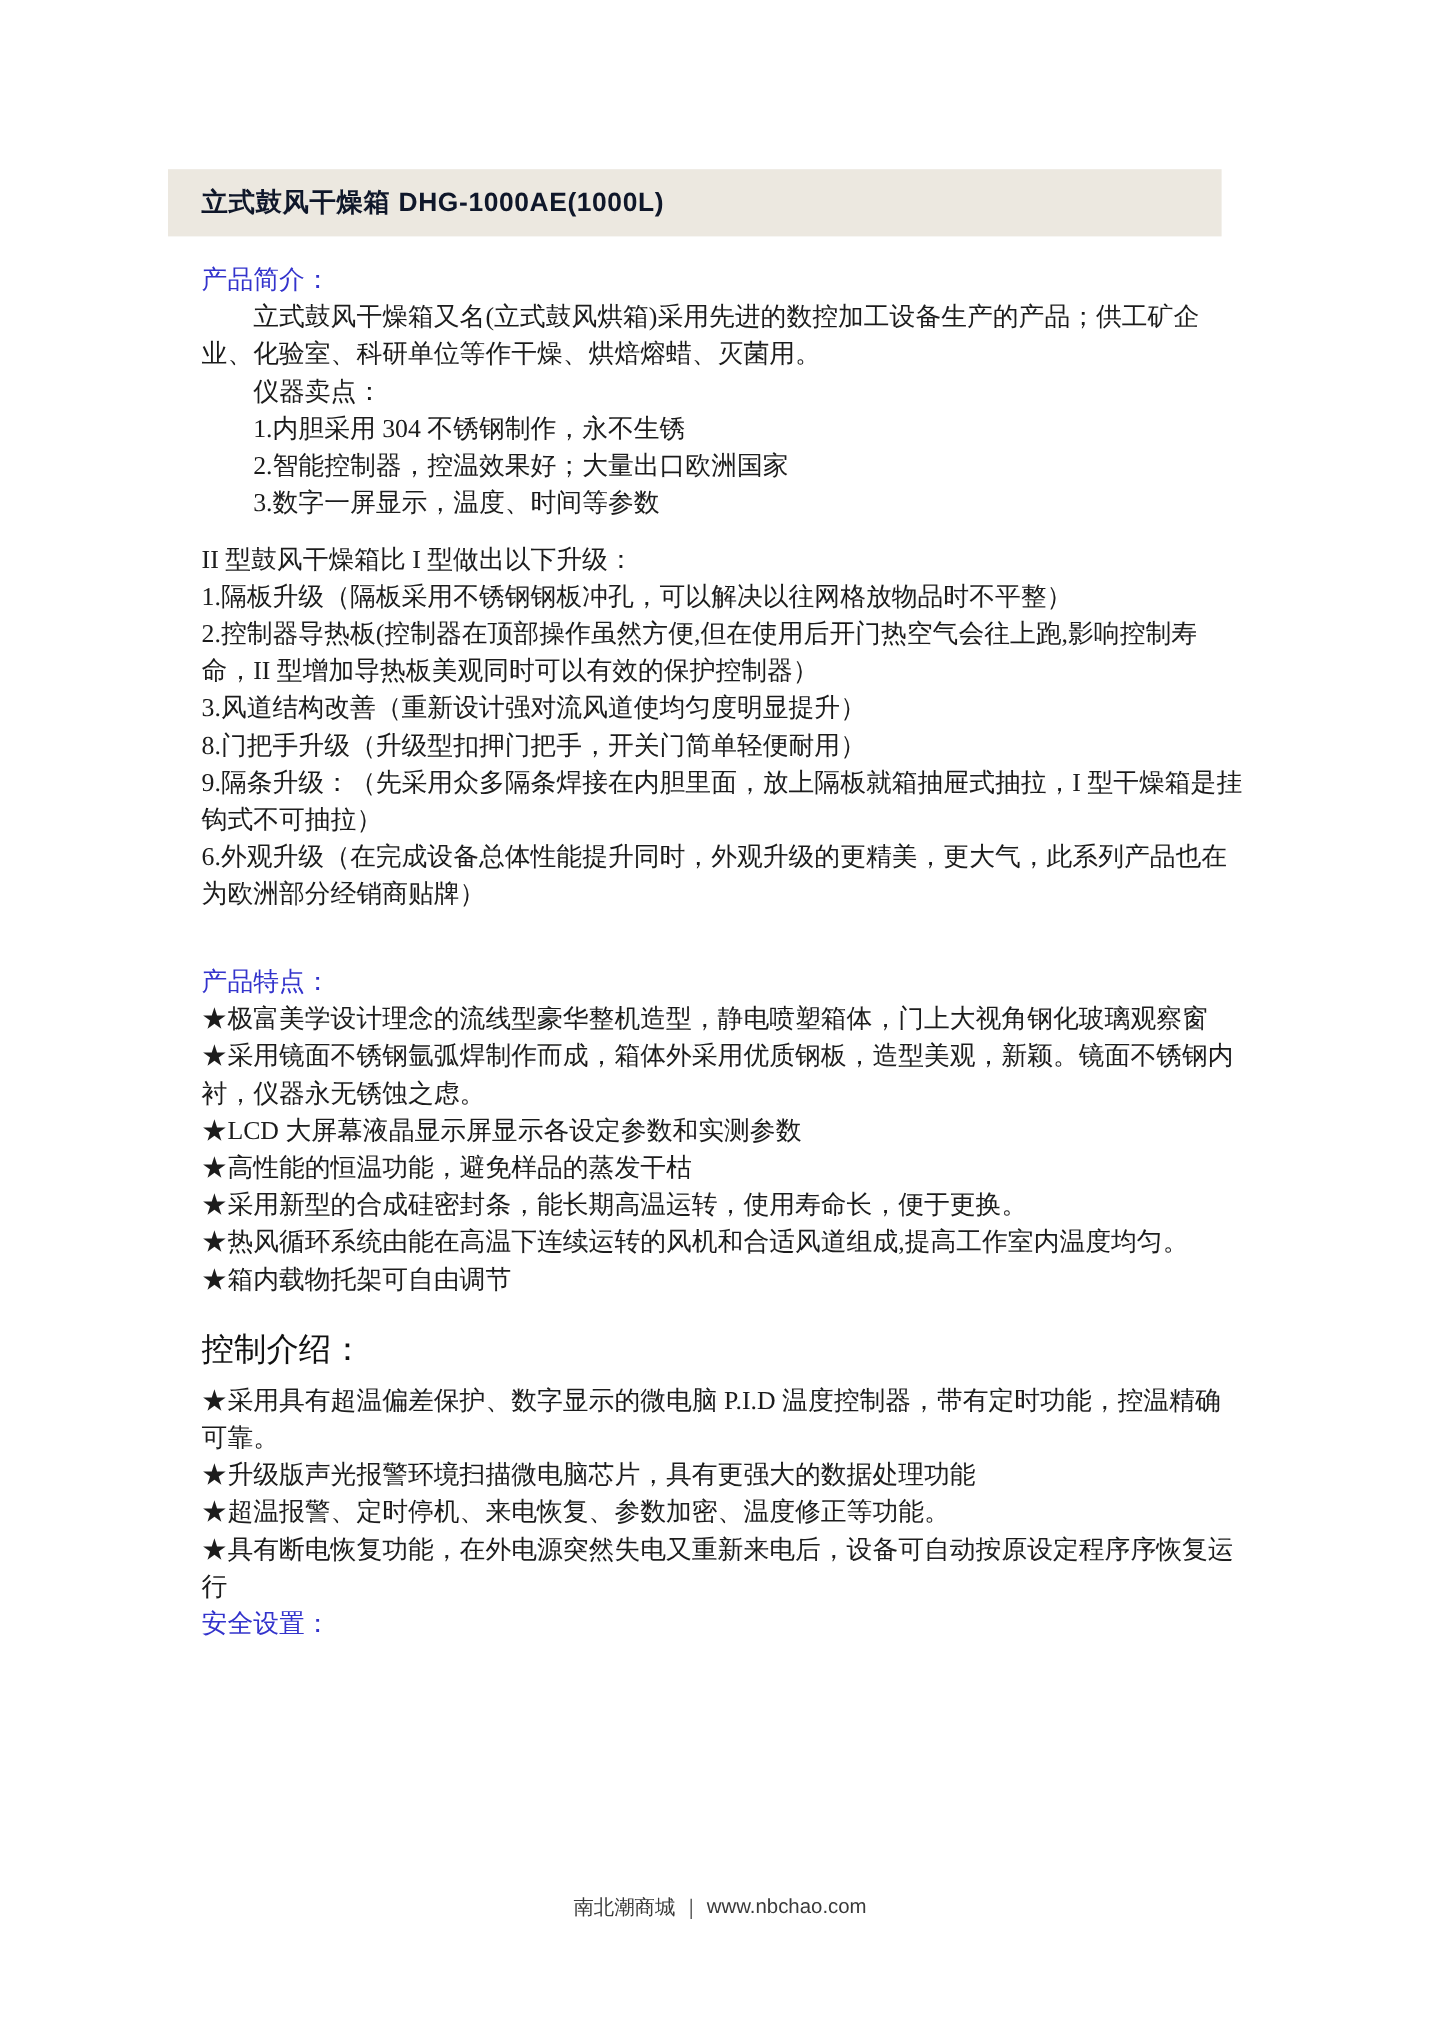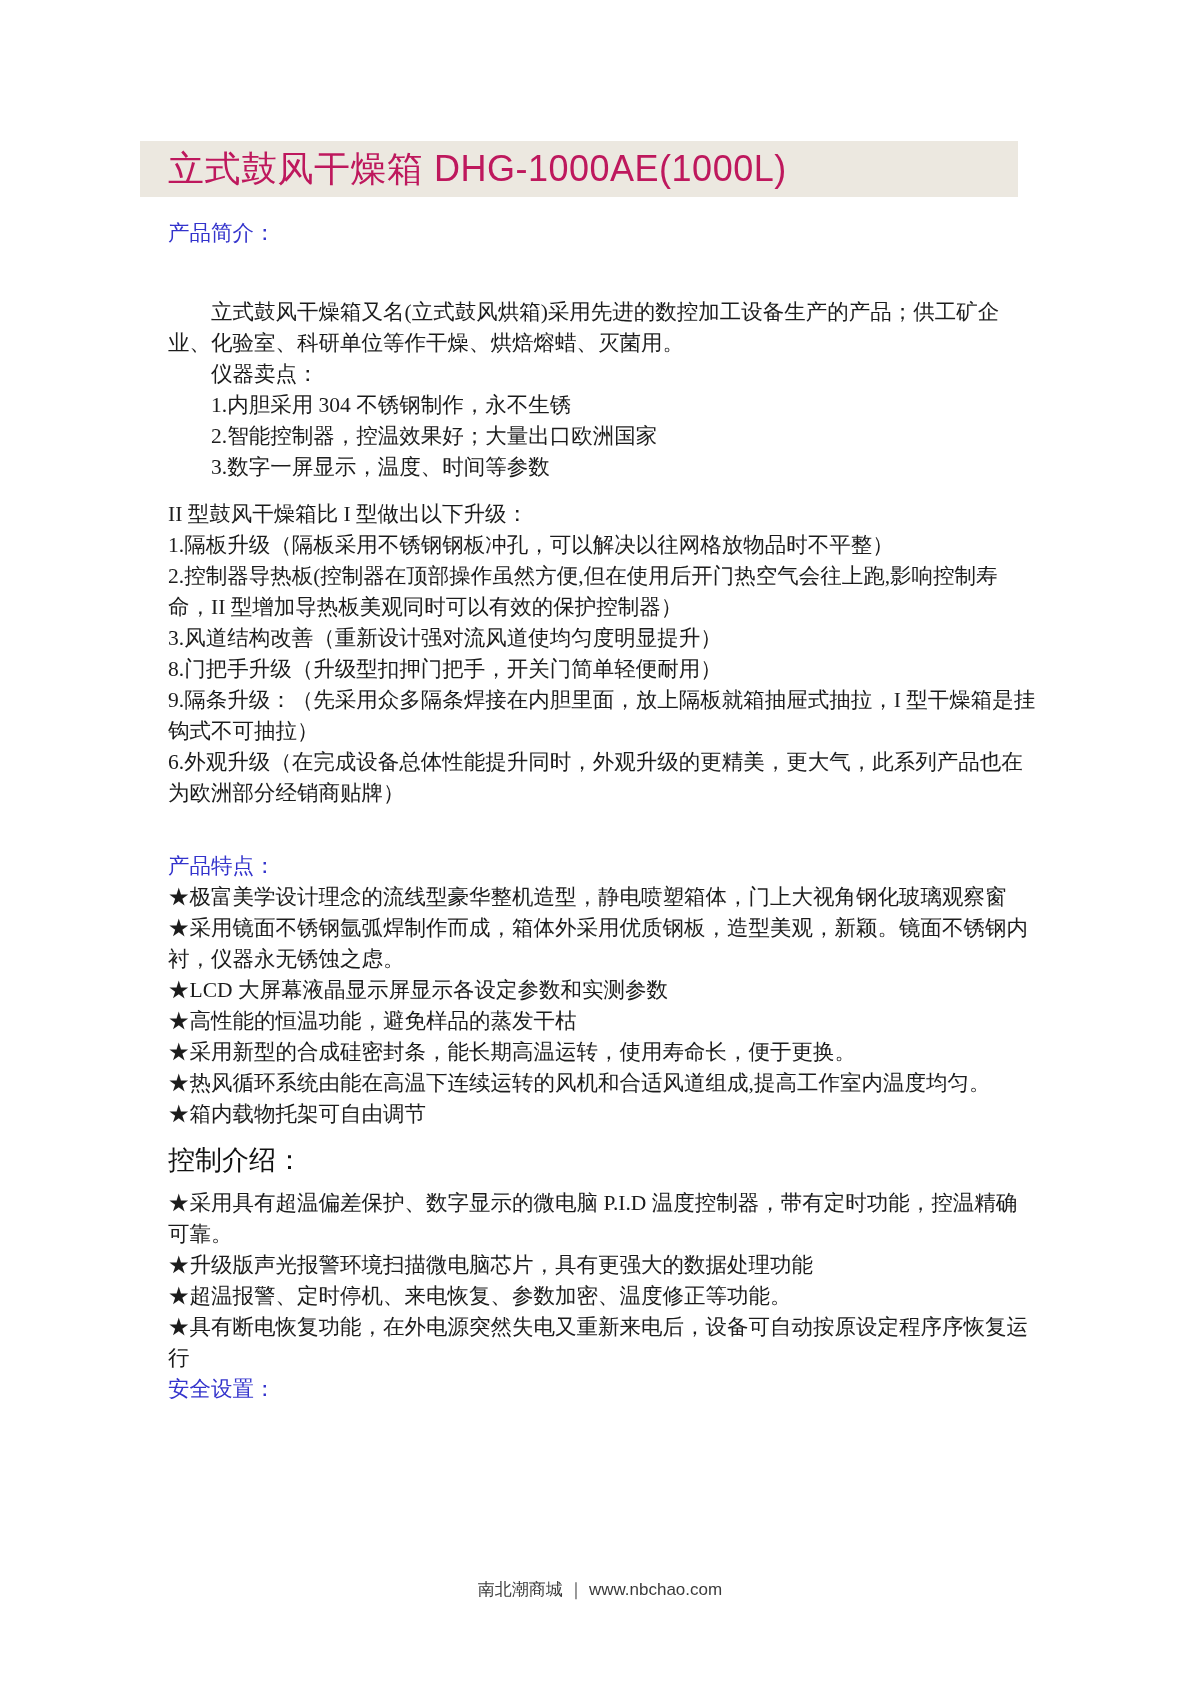--- a/index.html
+++ b/index.html
@@ -21,46 +21,46 @@
     left:140px;top:141px;
     width:878px;height:56px;
     background:var(--title-bar-bg);
     display:flex;align-items:center;
     box-sizing:border-box;
     padding-left:28px;
   }
   .title-bar h1{
     margin:0;
     font-family:"Liberation Sans","DejaVu Sans",sans-serif;
-    font-weight:normal;
-    font-size:36px;
+    font-weight:bold;
+    font-size:22px;
     letter-spacing:0.5px;
-    color:#be185d;
+    color:#0f172a;
     white-space:nowrap;
   }
   .content{
     position:absolute;
     left:168px;top:218px;
     width:868px;
     font-size:21.5px;
     line-height:31px;
   }
   p{margin:0;}
   .heading-blue{
     color:var(--heading-blue);
     margin:0;
   }
-  .para-indent{text-indent:2em;margin-top:48px;}
+  .para-indent{text-indent:2em;}
   .list-indent{margin-left:2em;}
   .section-upgrades{margin-top:16px;}
   .section-features{margin-top:42px;}
   .control-heading{
     font-size:27px;
     line-height:44px;
-    margin-top:8px;
+    margin-top:20px;
     margin-bottom:6px;
     color:#111;
   }
   .section-safety{}
   .footer{
     position:absolute;
     left:0;top:1578px;
     width:1200px;
     text-align:center;
     font-family:"Liberation Sans","DejaVu Sans",sans-serif;

